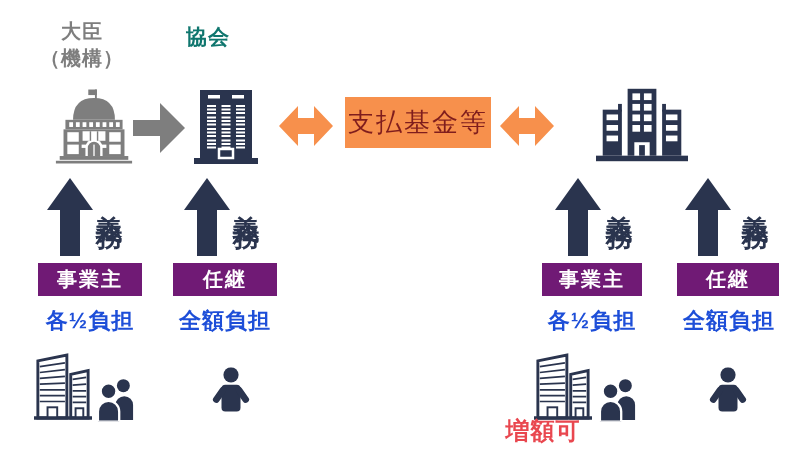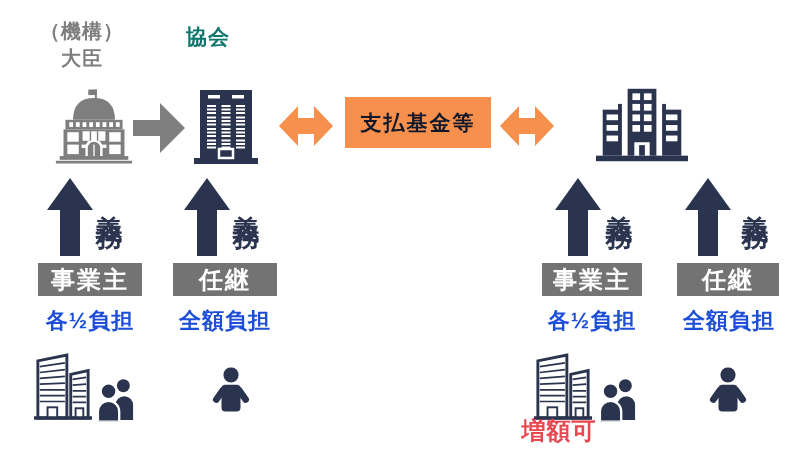--- a/index.html
+++ b/index.html
@@ -2,25 +2,25 @@
 <html><head>
 <meta charset="utf-8">
 <style>
   * { margin:0; padding:0; box-sizing:border-box; }
   html,body { background:#ffffff; }
   body { font-family:"Liberation Sans", sans-serif; }
   .canvas { position:relative; width:800px; height:450px; background:#ffffff; overflow:hidden; }
   .abs { position:absolute; }
   .hdr { font-weight:bold; font-size:21px; text-align:center; color:#0f766e; letter-spacing:1px; line-height:27px; }
   .hdr.gray { color:#7E7E7E; font-size:20px; }
-  .fund-box { background:#F7904C; color:#0f172a; font-weight:bold; font-size:21px;
+  .fund-box { background:#F7904C; color:#7f1d1d; font-weight:normal; font-size:26px;
               display:flex; align-items:center; justify-content:center; letter-spacing:2px; }
   .duty { writing-mode:vertical-rl; text-orientation:upright; font-weight:bold; font-size:27px;
           color:#2A344E; letter-spacing:7px; line-height:30px; }
-  .badge { background:#737373; color:#ffffff; font-weight:bold; font-size:24px;
+  .badge { background:#701a75; color:#ffffff; font-weight:bold; font-size:20px;
            display:flex; align-items:center; justify-content:center; letter-spacing:2px; }
   .burden { font-weight:bold; font-size:22px; color:#1d4ed8; text-align:center; letter-spacing:1px; }
   .note { font-weight:bold; font-size:24px; color:#E9474F; text-align:center; letter-spacing:1px; }
   svg.abs { display:block; }
 </style>
 </head>
 <body>
 
 <div class="canvas">
 
@@ -176,22 +176,22 @@
         </g>
         <g stroke="#2A344E" stroke-width="7" stroke-linecap="round">
           <line x1="11.5" y1="24" x2="4.5" y2="34"></line>
           <line x1="28.5" y1="24" x2="35.5" y2="34"></line>
         </g>
       </symbol>
     </defs>
   </svg>
 
   <div class="abs hdr gray" style="left:40px; top:18px; width:84px;">
+    <div>大臣</div>
     <div>（機構）</div>
-    <div>大臣</div>
   </div>
   <div class="abs hdr" style="left:168px; top:23px; width:80px;">協会</div>
 
   <svg class="abs" style="left:54px; top:89px; width:80px; height:75px;" viewBox="0 0 84 78">
       <use href="#sym-gov"></use>
     </svg>
   <svg class="abs" style="left:133px; top:103px; width:52px; height:50px;" viewBox="0 0 52 50">
       <use href="#sym-right-arrow"></use>
     </svg>
   <svg class="abs" style="left:194px; top:90px; width:64px; height:74px;" viewBox="0 0 64 74">
@@ -236,21 +236,21 @@
     </svg>
   <div class="abs duty" style="left:604px; top:194px; height:66px;">義務</div>
   <div class="abs badge" style="left:542px; top:263px; width:100px; height:33px;">事業主</div>
   <div class="abs burden" style="left:540px; top:306px; width:104px;">各½負担</div>
   <svg class="abs" style="left:534px; top:352px; width:58px; height:70px;" viewBox="0 0 60 72">
       <use href="#sym-outline-bldg"></use>
     </svg>
   <svg class="abs" style="left:599px; top:377px; width:37px; height:46px;" viewBox="0 0 40 47">
       <use href="#sym-two-people"></use>
     </svg>
-  <div class="abs note" style="left:512px; top:415px; width:94px;">増額可</div>
+  <div class="abs note" style="left:496px; top:415px; width:94px;">増額可</div>
 
   <svg class="abs" style="left:685px; top:178px; width:46px; height:78px;" viewBox="0 0 46 78">
       <use href="#sym-up-arrow"></use>
     </svg>
   <div class="abs duty" style="left:740px; top:194px; height:66px;">義務</div>
   <div class="abs badge" style="left:677px; top:263px; width:102px; height:33px;">任継</div>
   <div class="abs burden" style="left:670px; top:306px; width:118px;">全額負担</div>
   <svg class="abs" style="left:709px; top:366px; width:38px; height:50px;" viewBox="0 0 40 50">
       <use href="#sym-person"></use>
     </svg>

